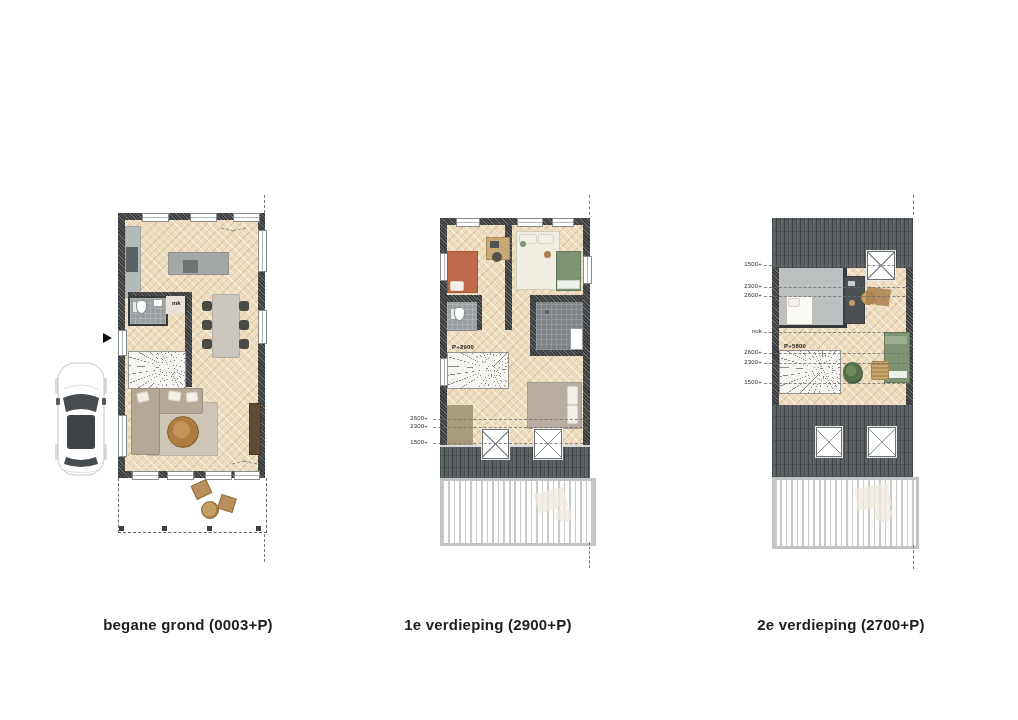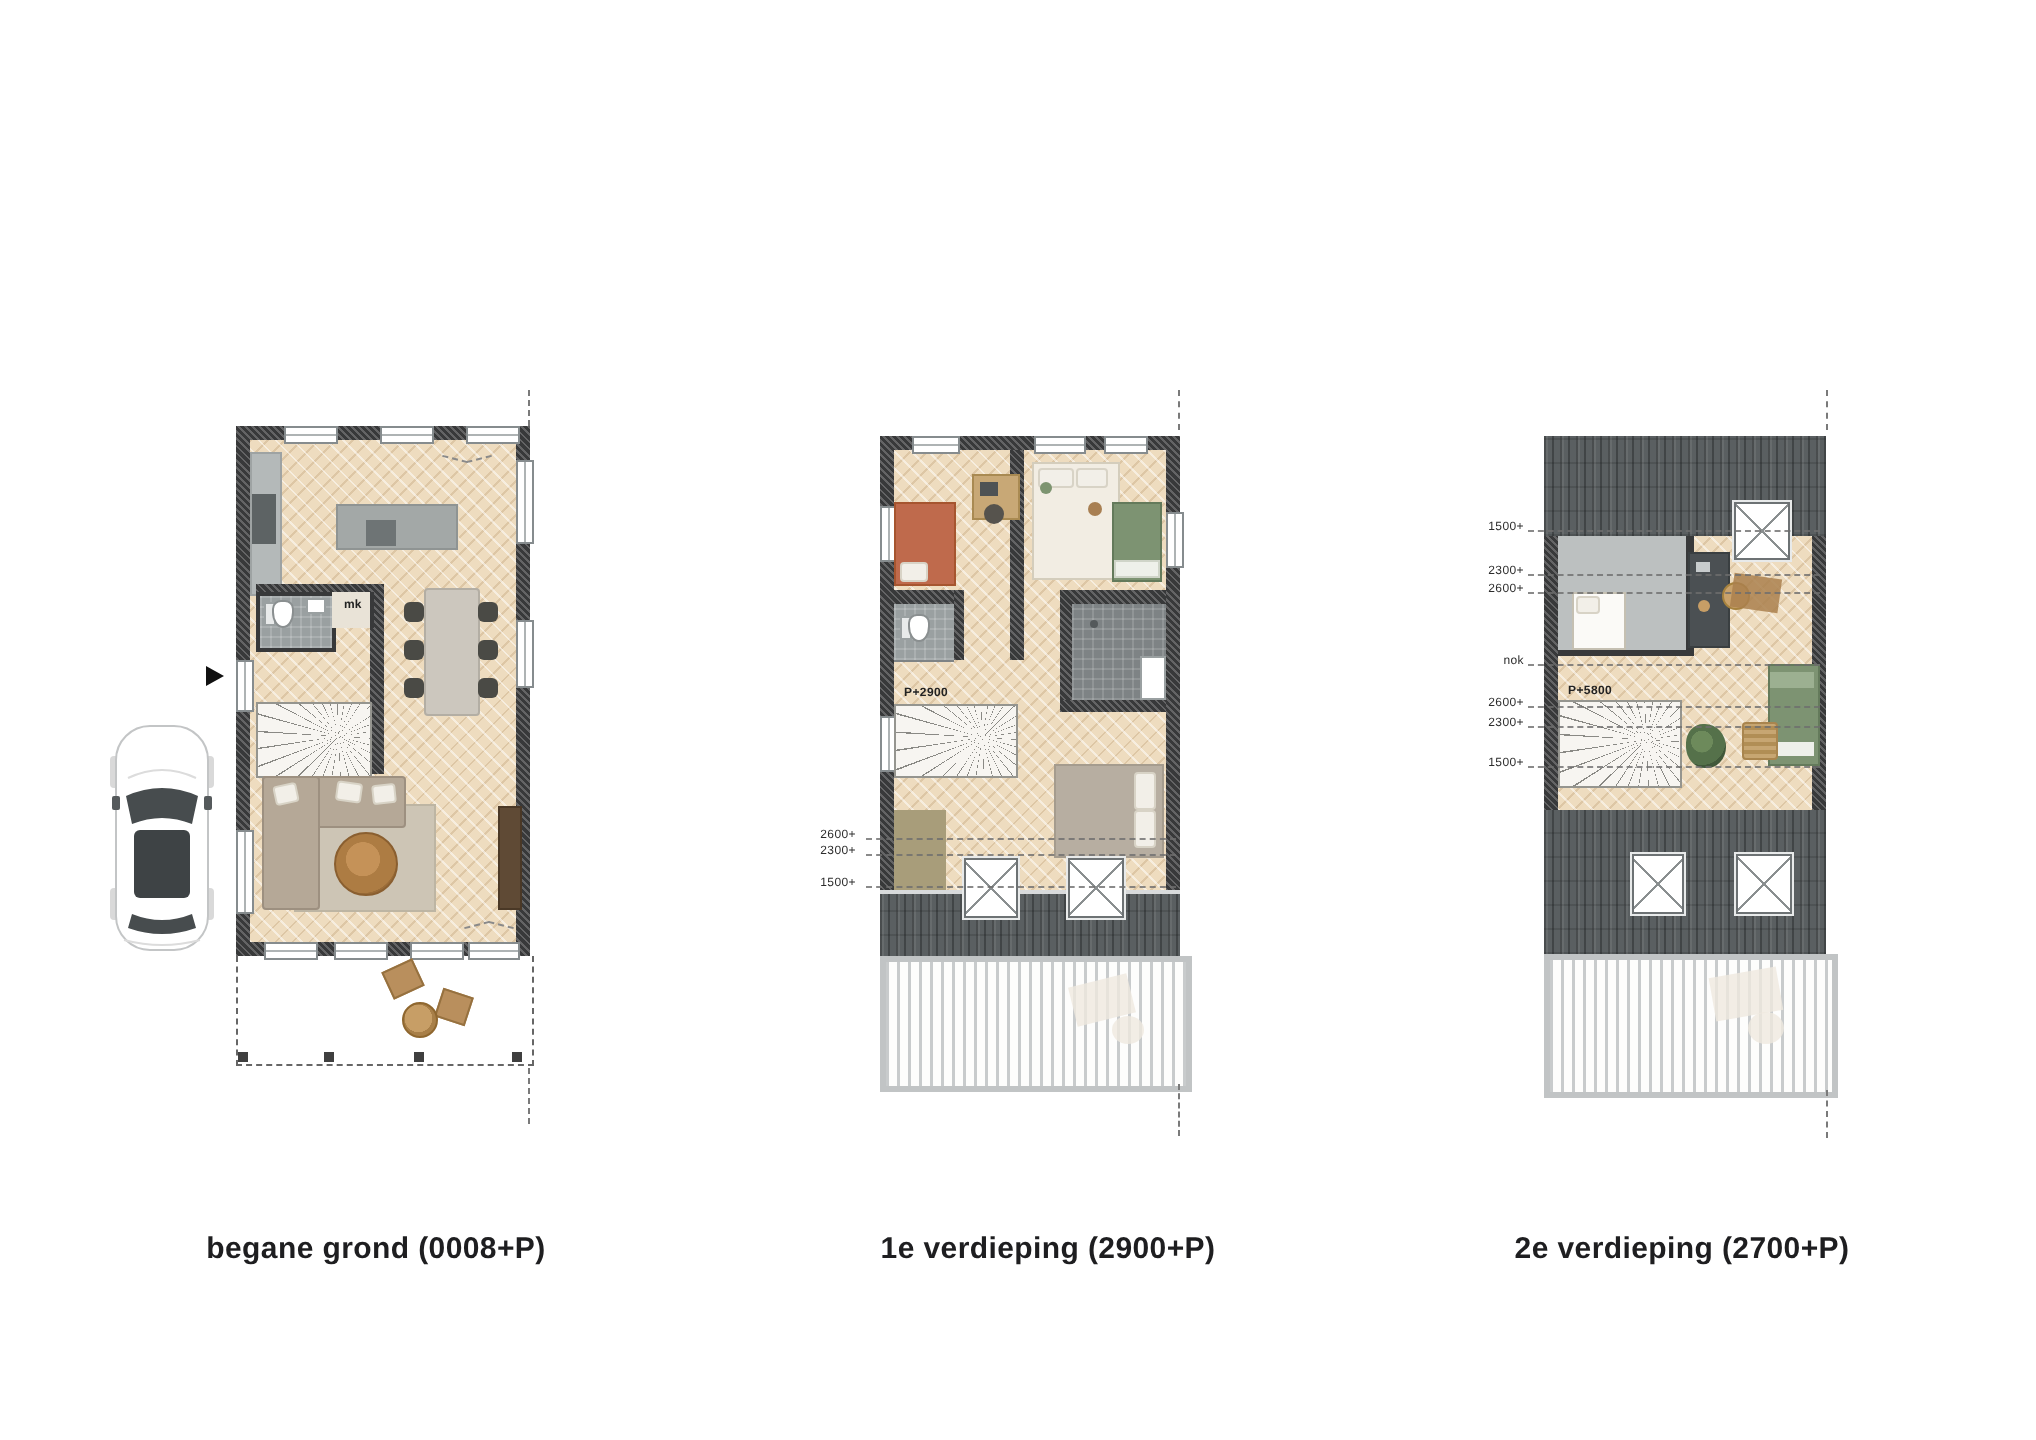--- a/index.html
+++ b/index.html
@@ -251,17 +251,17 @@
     <div class="abs hline" style="left:764px;top:363px;width:146px"></div>
     <div class="abs hline" style="left:764px;top:383px;width:146px"></div>
     <div class="abs hlabel" style="left:734px;top:349px">2600+</div>
     <div class="abs hlabel" style="left:734px;top:359px">2300+</div>
     <div class="abs hlabel" style="left:734px;top:379px">1500+</div>
 
     <div class="abs vdash" style="left:913px;top:195px;height:20px"></div>
     <div class="abs vdash" style="left:913px;top:545px;height:24px"></div>
   </div>
 
-  <div class="abs caption" style="left:58px;top:616px;width:260px">begane grond (0008+P)</div>
-  <div class="abs caption" style="left:404px;top:616px;width:240px">1e verdieping (2900+P)</div>
+  <div class="abs caption" style="left:58px;top:616px;width:260px">begane grond (0003+P)</div>
+  <div class="abs caption" style="left:368px;top:616px;width:240px">1e verdieping (2900+P)</div>
   <div class="abs caption" style="left:720px;top:616px;width:242px">2e verdieping (2700+P)</div>
 
 </div>
 
 </body></html>

